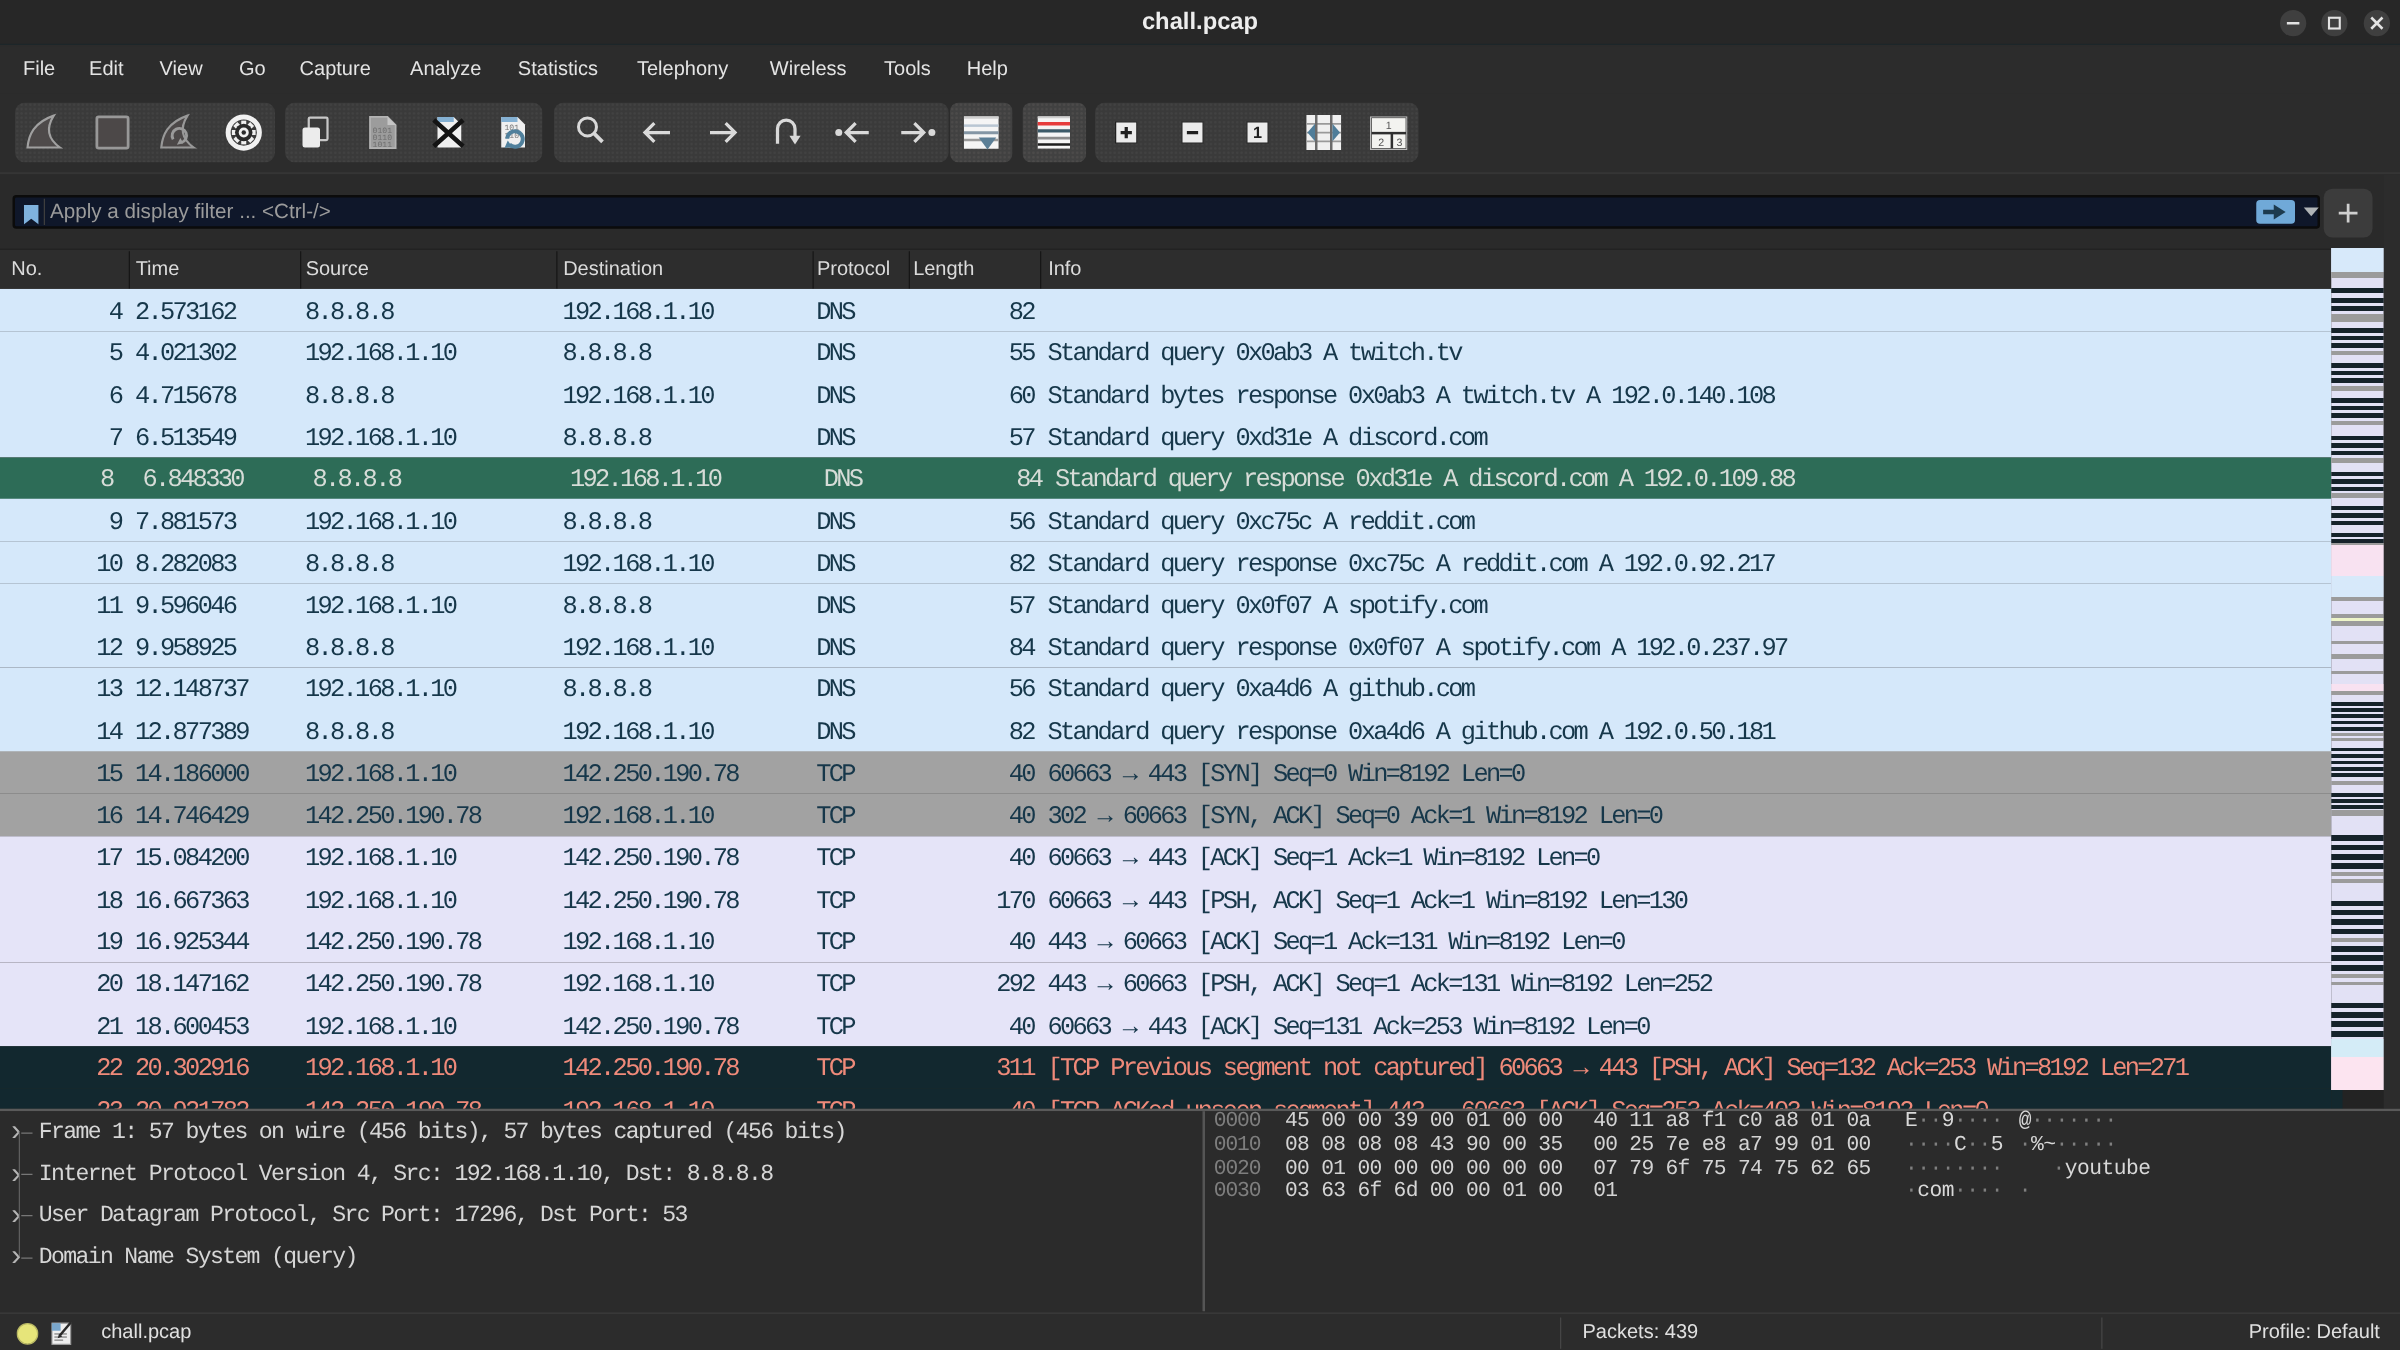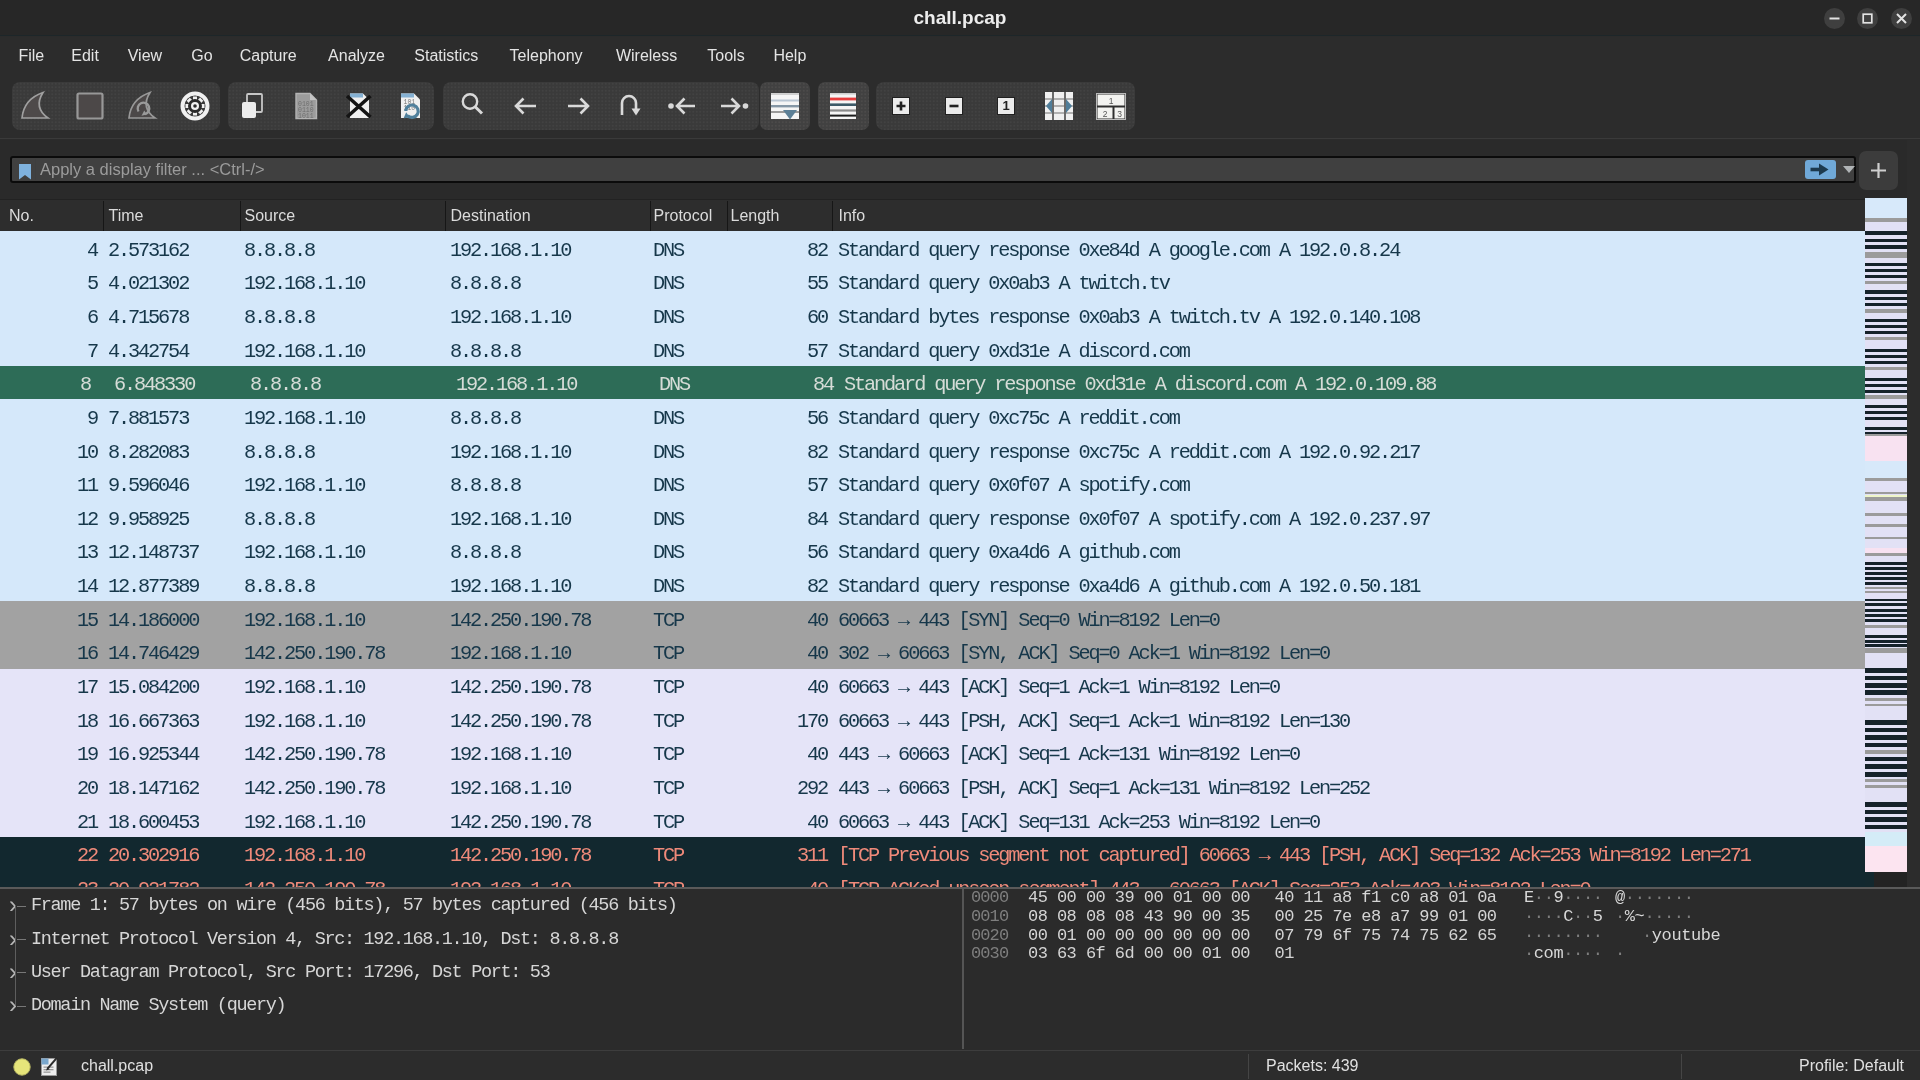--- a/index.html
+++ b/index.html
@@ -25,21 +25,21 @@
 
 #toolbar {position:absolute; left:0; top:75px; width:1920px; height:64px; background:#2c2c2c;
   border-bottom:1px solid #3a3a3a;}
 .tgroup {position:absolute; top:7px; height:48px; background:#3a3a3a; border-radius:8px;
   background-image:radial-gradient(rgba(255,255,255,0.04) 0.9px, transparent 1.1px); background-size:3.5px 3.5px;}
 .tbtn {position:absolute; top:7px; height:48px; background:#414141; border-radius:7px;
   background-image:radial-gradient(rgba(255,230,220,0.06) 0.9px, transparent 1.1px); background-size:3.5px 3.5px;}
 
 
 #filterbar {position:absolute; left:0; top:140px; width:1920px; height:59px; background:#2a2a2a;}
-#ffield {position:absolute; left:10px; top:16px; width:1846px; height:27px; background:#404040;
+#ffield {position:absolute; left:10px; top:16px; width:1846px; height:27px; background:#0f172a;
   border:2px solid #0b0b0b; border-radius:3px;}
 #fbm {position:absolute; left:7px; top:5.5px; width:12px; height:16px; background:#7fb2de;
   clip-path:polygon(0 0,100% 0,100% 100%,50% 72%,0 100%);}
 #fsep {position:absolute; left:23px; top:1px; width:1px; height:21px; background:#3e3e3e;}
 #fph {position:absolute; left:28px; top:0; height:23px; line-height:23px; color:#9b9b9b; font-size:16.5px;}
 #fapply {position:absolute; left:1793px; top:2px; width:31px; height:19px; background:#70a9d8; border-radius:3px;}
 #fcaret {position:absolute; left:1831px; top:8px; width:0; height:0;
   border-left:6.5px solid transparent; border-right:6.5px solid transparent; border-top:7.5px solid #b0b4b6;}
 #fplus {position:absolute; left:1859px; top:11px; width:39px; height:39px; background:#3c3c3c; border-radius:7px;}
 
@@ -306,21 +306,20 @@
 
 <div id="listclip">
 <div style="position:absolute; left:0; top:-231px; width:1920px; height:900px">
 <div class="prow dns" style="top:231.1px">
 <span class="cno" style="width:97px">4</span>
           <span class="cf" style="left:108px">2.573162</span>
           <span class="cf" style="left:244px">8.8.8.8</span>
           <span class="cf" style="left:450px">192.168.1.10</span>
           <span class="cf" style="left:653px">DNS</span>
           <span class="clen" style="left:737px">82</span>
-          <span class="cf" style="left:838px">Standard query response 0xe84d A google.com A 192.0.8.24</span>
         </div>
 <div class="prow dns" style="top:264.8px">
 <span class="cno" style="width:97px">5</span>
           <span class="cf" style="left:108px">4.021302</span>
           <span class="cf" style="left:244px">192.168.1.10</span>
           <span class="cf" style="left:450px">8.8.8.8</span>
           <span class="cf" style="left:653px">DNS</span>
           <span class="clen" style="left:737px">55</span>
           <span class="cf" style="left:838px">Standard query 0x0ab3 A twitch.tv</span>
         </div>
@@ -328,21 +327,21 @@
 <span class="cno" style="width:97px">6</span>
           <span class="cf" style="left:108px">4.715678</span>
           <span class="cf" style="left:244px">8.8.8.8</span>
           <span class="cf" style="left:450px">192.168.1.10</span>
           <span class="cf" style="left:653px">DNS</span>
           <span class="clen" style="left:737px">60</span>
           <span class="cf" style="left:838px">Standard bytes response 0x0ab3 A twitch.tv A 192.0.140.108</span>
         </div>
 <div class="prow dns" style="top:332.0px">
 <span class="cno" style="width:97px">7</span>
-          <span class="cf" style="left:108px">4.342754</span>
+          <span class="cf" style="left:108px">6.513549</span>
           <span class="cf" style="left:244px">192.168.1.10</span>
           <span class="cf" style="left:450px">8.8.8.8</span>
           <span class="cf" style="left:653px">DNS</span>
           <span class="clen" style="left:737px">57</span>
           <span class="cf" style="left:838px">Standard query 0xd31e A discord.com</span>
         </div>
 <div class="prow sel" style="top:365.7px">
 <span class="cno" style="width:90px">8</span>
           <span class="cf" style="left:114px">6.848330</span>
           <span class="cf" style="left:250px">8.8.8.8</span>

